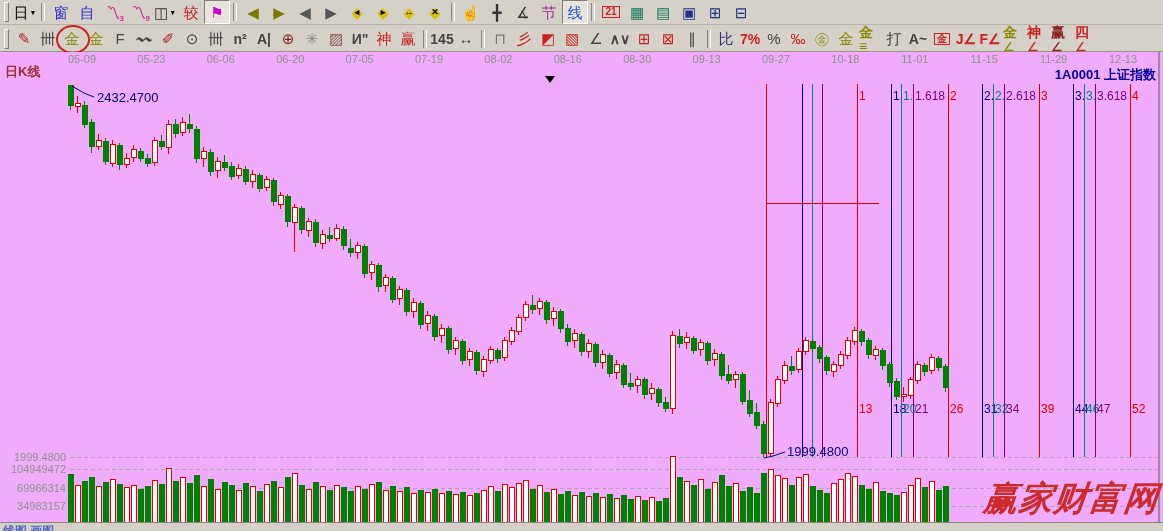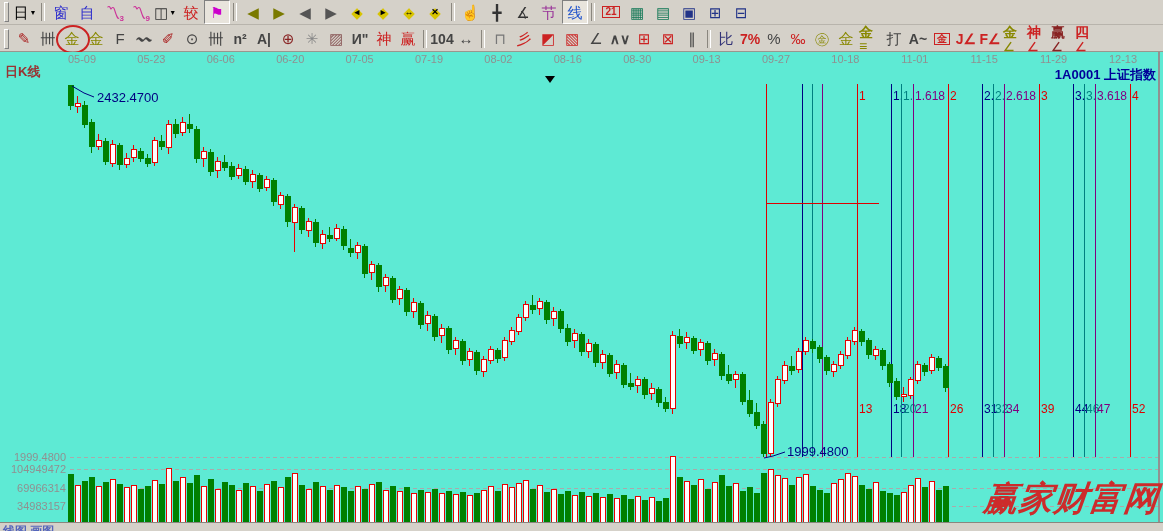--- a/index.html
+++ b/index.html
@@ -22,21 +22,21 @@
   .tbtn .dd{font-size:7px;margin-left:1px;color:#000;}
   .tbtn .sub{position:absolute;bottom:0;right:1px;font-size:8px;font-weight:bold;}
   .tbtn .ov{position:absolute;font-size:9px;color:#000;font-weight:bold;}
   .tbtn.small{font-size:14px;font-weight:bold;}
   .tbtn.boxed span.g{border:1px solid currentColor;font-size:10px;font-weight:bold;padding:0 2px;}
   .sep{width:2px;height:18px;border-left:1px solid #8a867e;border-right:1px solid #fff;
        margin:0 3px;flex:none;}
   .red-circle{position:absolute;width:30px;height:25px;border:2px solid #cc2222;
        border-radius:50%;left:-5px;top:-3px;pointer-events:none;}
   
-  #chartwrap{position:absolute;left:0;top:52px;width:1163px;height:470px;background:#5eead4;}
+  #chartwrap{position:absolute;left:0;top:52px;width:1163px;height:470px;background:#f0abfc;}
   #chartsvg{position:absolute;left:0;top:0;}
   #rightedge{position:absolute;left:1158px;top:0;width:2px;height:470px;background:#919191;}
   #watermark{position:absolute;left:984px;top:424px;width:176px;height:44px;
        font-family:"DejaVu Serif",serif;font-style:italic;font-weight:bold;
        font-size:34px;letter-spacing:1px;color:#cc2b2b;transform:skewX(-6deg);
        white-space:nowrap;}
   
   #statusbar{position:absolute;left:0;top:522px;width:1163px;height:9px;background:#d5d1c9;
        border-top:1px solid #8a867e;overflow:hidden;}
   #statusbar span{display:block;margin:1px 0 0 3px;font-size:12px;line-height:14px;
@@ -191,21 +191,21 @@
         <span class="g" style="color: rgb(68, 68, 68);">И"</span>
       </div>
       <div class="tbtn">
         <span class="g" style="color: rgb(204, 34, 34);">神</span>
       </div>
       <div class="tbtn">
         <span class="g" style="color: rgb(204, 34, 34);">赢</span>
       </div>
       <div class="sep"></div>
       <div class="tbtn small">
-        <span class="g" style="color: rgb(68, 68, 68);">104</span>
+        <span class="g" style="color: rgb(68, 68, 68);">145</span>
       </div>
       <div class="tbtn">
         <span class="g" style="color: rgb(68, 68, 68);">↔</span>
       </div>
       <div class="sep"></div>
       <div class="tbtn">
         <span class="g" style="color: rgb(119, 119, 119);">⊓</span>
       </div>
       <div class="tbtn">
         <span class="g" style="color: rgb(204, 34, 34);">彡</span>

